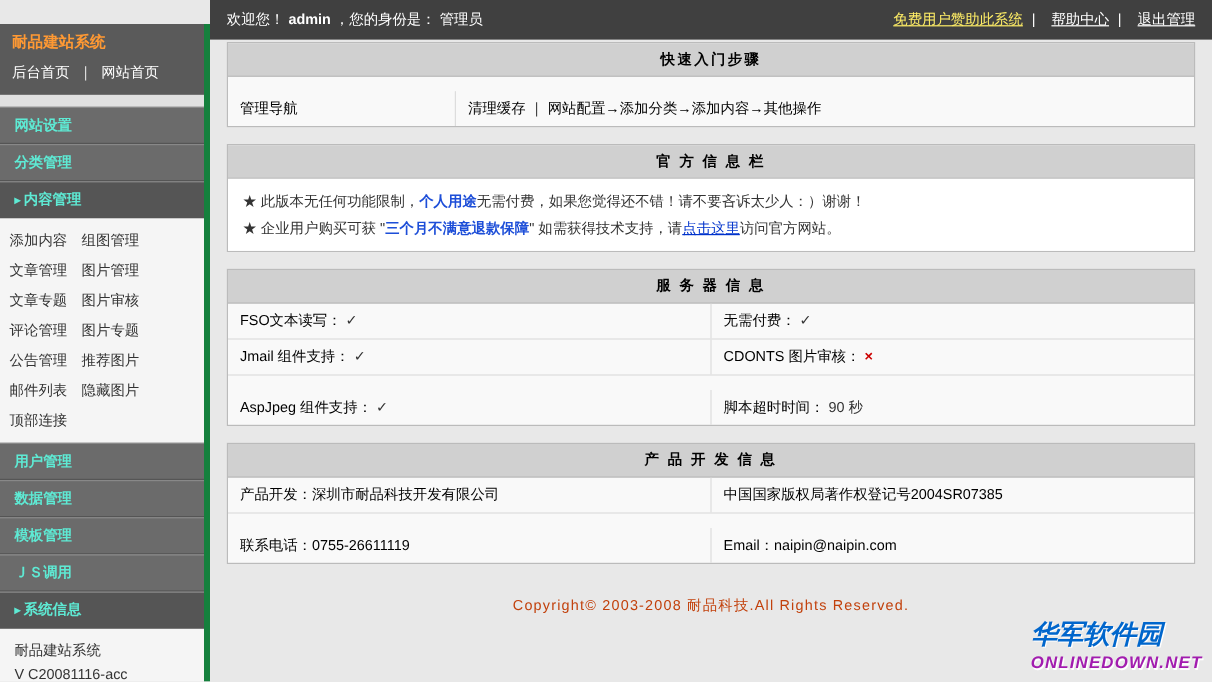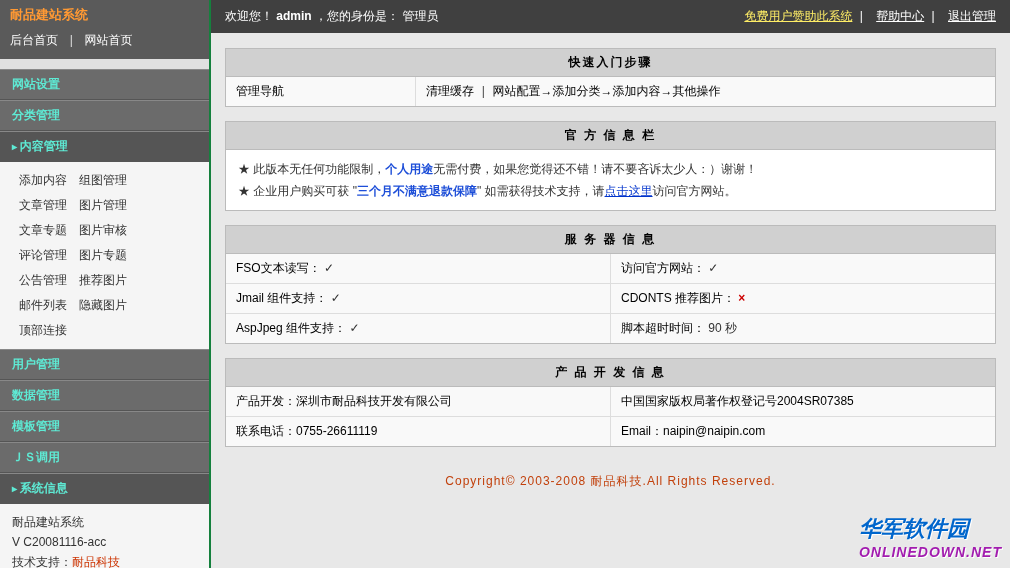--- a/index.html
+++ b/index.html
@@ -1,42 +1,42 @@
 <!DOCTYPE html>
 <html><head>
   <meta charset="utf-8">
   <style>
     * { margin: 0; padding: 0; box-sizing: border-box; }
     body { font-family: "SimSun", "宋体", sans-serif; font-size: 12px; background: #e8e8e8; width: 1010px; height: 568px; overflow: hidden; position: relative; }
     .container { display: flex; height: 100%; }
-    .sidebar { width: 211px; background: #e0e0e0; border-right: 2px solid #15803d; }
+    .sidebar { width: 175px; background: #e0e0e0; border-right: 5px solid #15803d; margin-top: 20px; }
     .sidebar-header { background: #5a5a5a; color: #fff; padding: 6px 10px; }
     .sidebar-title { color: #ff9933; font-weight: bold; font-size: 13px; padding-bottom: 4px; }
     .sidebar-topnav { color: #fff; font-size: 12px; padding: 4px 0; }
     .sidebar-topnav span { cursor: pointer; }
     .sidebar-sep { color: #fff; margin: 0 4px; }
     .nav-section { margin-top: 10px; }
     .nav-header { background: #6b6b6b; color: #5eead4; padding: 6px 12px; font-weight: bold; border-top: 1px solid #888; border-bottom: 1px solid #555; cursor: pointer; }
     .nav-header.active { background: #555; }
     .nav-header.arrow::before { content: "▸ "; font-size: 10px; }
-    .nav-sub { background: #f5f5f5; padding: 6px 19px; }
+    .nav-sub { background: #f5f5f5; padding: 6px 8px; }
     .nav-sub-row { display: flex; gap: 12px; padding: 4px 0; color: #333; }
     .nav-sub-item { cursor: pointer; }
     .sysinfo { background: #f5f5f5; padding: 8px 12px; color: #333; line-height: 20px; }
     .sysinfo .red { color: #cc3300; }
     .main { flex: 1; background: #e8e8e8; display: flex; flex-direction: column; }
     .topbar { background: #404040; color: #fff; padding: 8px 14px; display: flex; justify-content: space-between; align-items: center; }
     .topbar-right a { color: #ffee66; text-decoration: underline; margin-left: 6px; cursor: pointer; }
     .topbar-right .white { color: #fff; text-decoration: underline; }
     .topbar-right .sep { color: #fff; margin: 0 4px; }
-    .content { padding: 15px 14px; }
+    .content { padding: 2px 14px; }
     .panel { border: 1px solid #bbb; margin-bottom: 14px; background: #f9f9f9; }
     .panel-title { background: #d0d0d0; text-align: center; padding: 5px; font-weight: bold; border-bottom: 1px solid #bbb; letter-spacing: 2px; }
     .panel-row { display: flex; border-bottom: 1px solid #ddd; }
-    .panel-row:last-child { border-bottom: none; }
+    .panel-row:last-child { border-bottom: none; margin-top: 12px; }
     .panel-cell { padding: 6px 10px; flex: 1; }
     .panel-cell-left { width: 190px; flex: none; border-right: 1px solid #ddd; }
     .panel-cell-half { width: 50%; border-right: 1px solid #ddd; }
     .panel-cell-half:last-child { border-right: none; }
     .info-body { padding: 8px 12px; background: #fff; }
     .info-body p { line-height: 22px; color: #333; }
     .info-body .red { color: #1d4ed8; font-weight: bold; }
     .info-body a { color: #0033cc; text-decoration: underline; cursor: pointer; }
     .check { color: #333; font-family: sans-serif; }
     .cross { color: #cc0000; font-weight: bold; }
@@ -143,25 +143,25 @@
             <span>★ 企业用户购买可获 "</span><span class="red">三个月不满意退款保障</span><span>" 如需获得技术支持，请</span><a>点击这里</a><span>访问官方网站。</span>
           </p>
         </div>
       </div>
 
       <div class="panel">
         <div class="panel-title">服 务 器 信 息</div>
         <div id="server-rows">
             <div class="panel-row">
               <div class="panel-cell panel-cell-half"><span>FSO文本读写：</span> <span class="check">✓</span></div>
-              <div class="panel-cell panel-cell-half"><span>访问官方网站：</span> <span class="check">✓</span></div>
+              <div class="panel-cell panel-cell-half"><span>无需付费：</span> <span class="check">✓</span></div>
             </div>
             <div class="panel-row">
               <div class="panel-cell panel-cell-half"><span>Jmail 组件支持：</span> <span class="check">✓</span></div>
-              <div class="panel-cell panel-cell-half"><span>CDONTS 推荐图片：</span> <span class="cross">×</span></div>
+              <div class="panel-cell panel-cell-half"><span>CDONTS 图片审核：</span> <span class="cross">×</span></div>
             </div>
             <div class="panel-row">
               <div class="panel-cell panel-cell-half"><span>AspJpeg 组件支持：</span> <span class="check">✓</span></div>
               <div class="panel-cell panel-cell-half"><span>脚本超时时间：</span> <span class="check">90 秒</span></div>
             </div>
           </div>
       </div>
 
       <div class="panel">
         <div class="panel-title">产 品 开 发 信 息</div>

